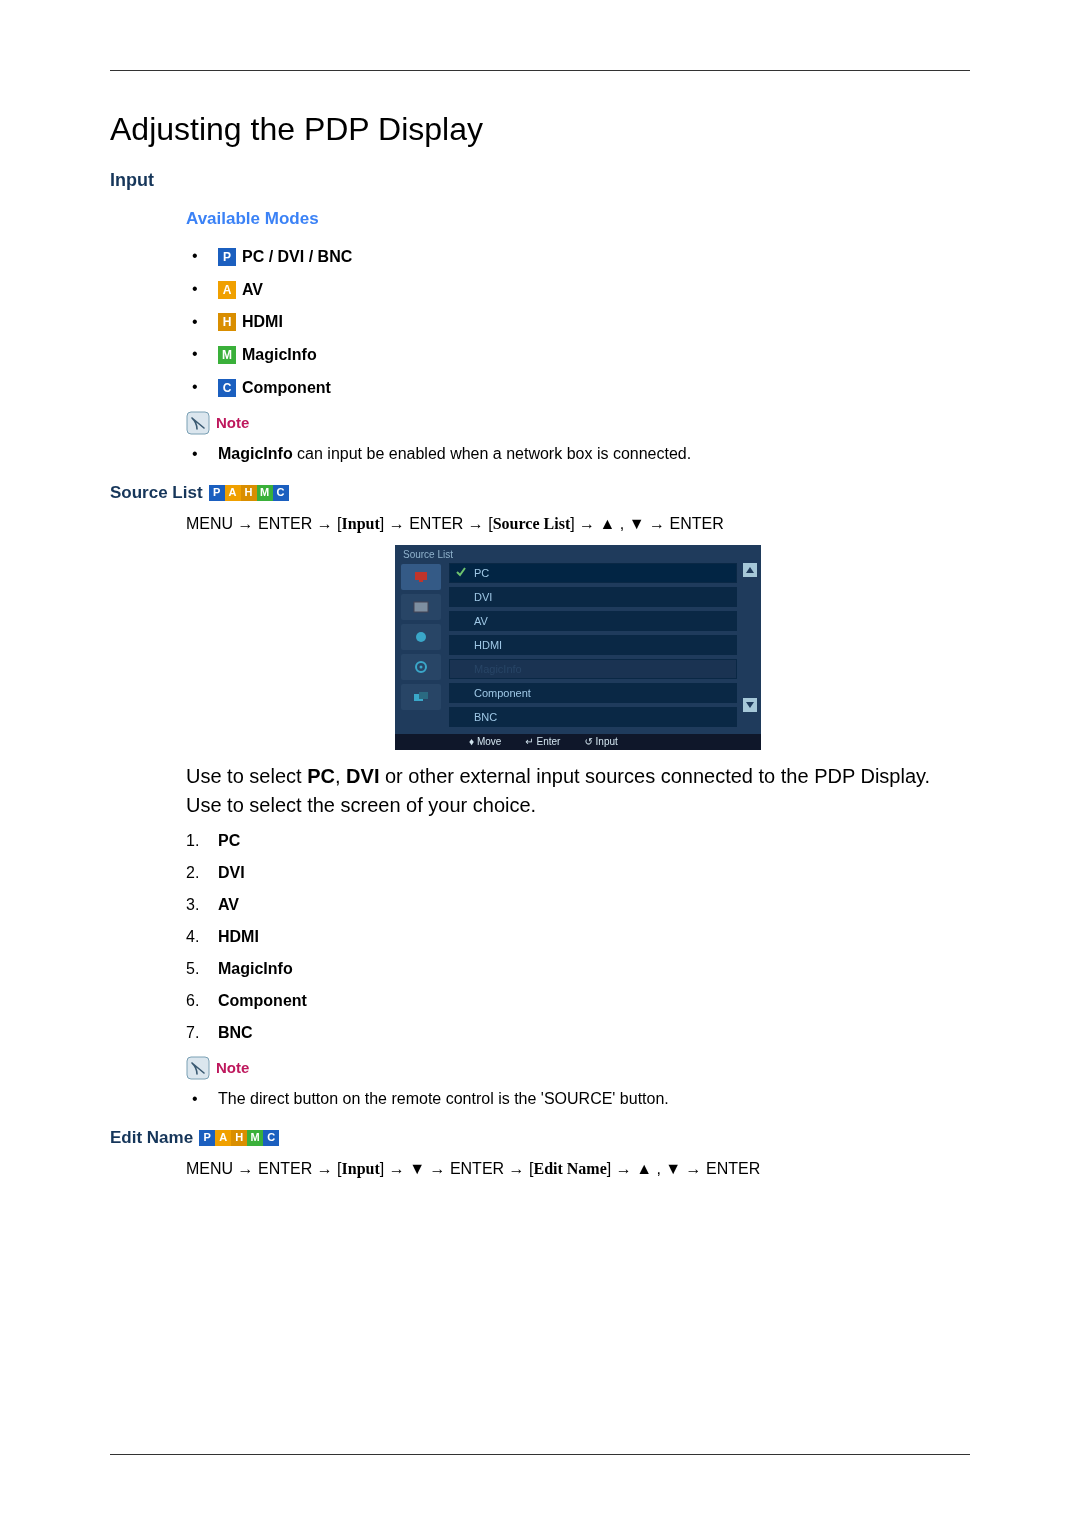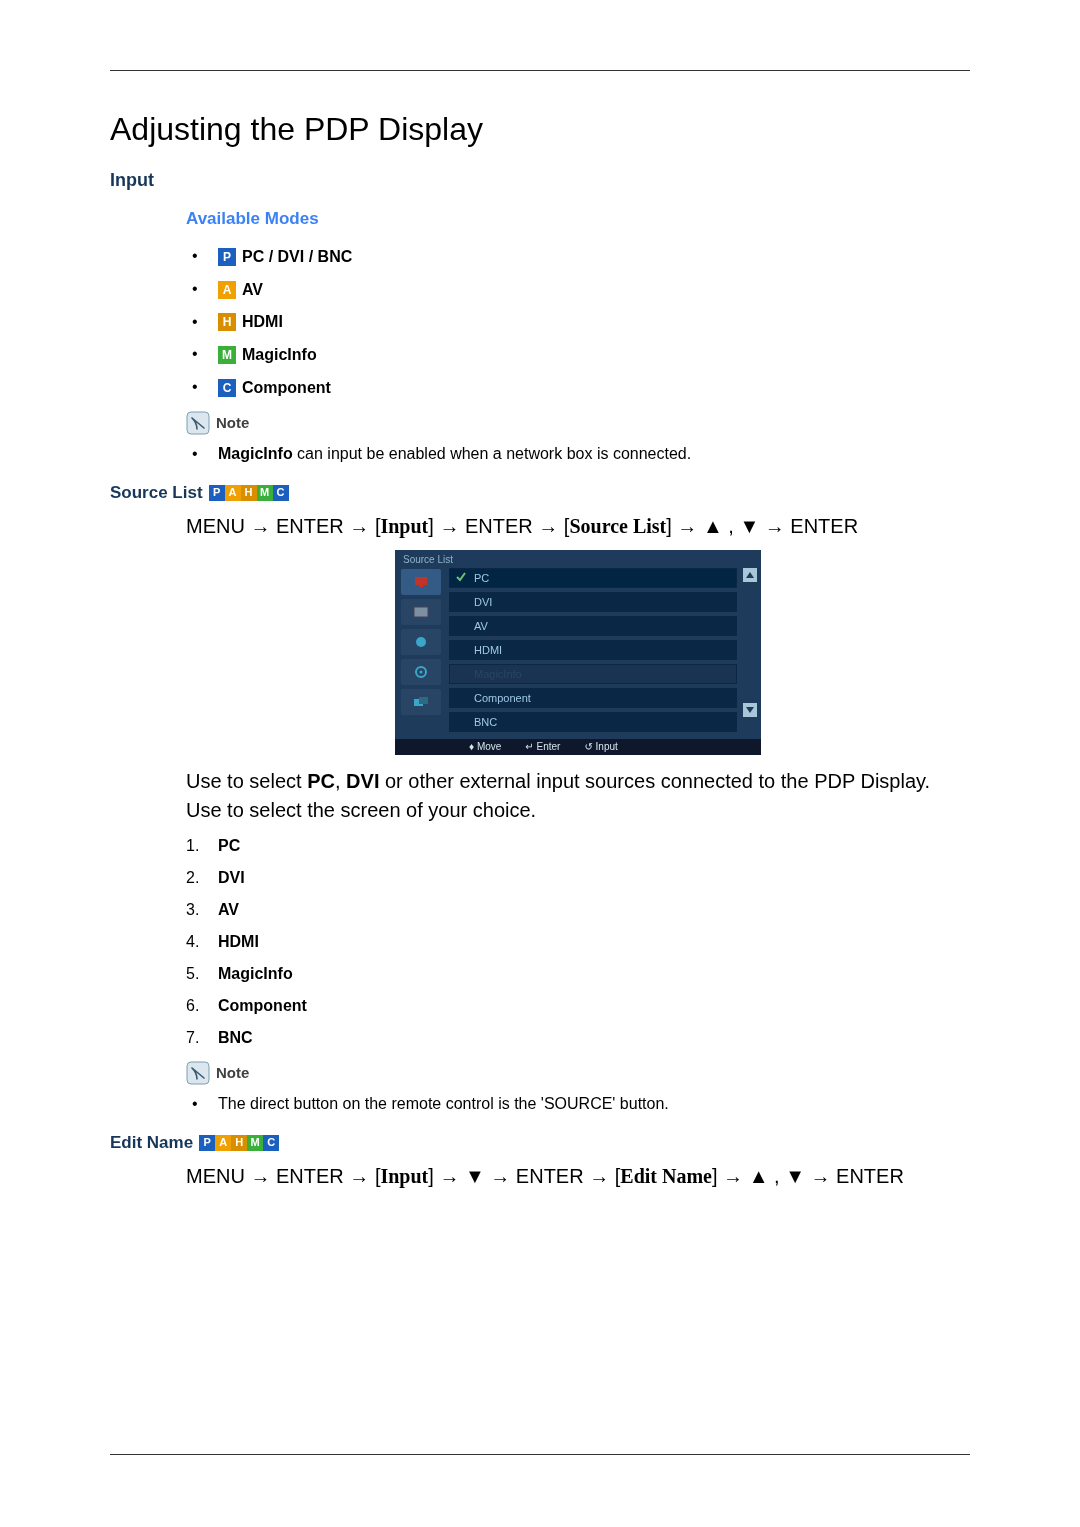--- a/index.html
+++ b/index.html
@@ -126,29 +126,29 @@
   .note-icon {
     width: 24px;
     height: 24px;
     display: inline-flex;
     align-items: center;
     justify-content: center;
   }
   .note-label {
     font-size: 15px;
     font-weight: bold;
-    color: #404040;
+    color: #be185d;
   }
   .body-text {
     font-size: 20px;
     line-height: 1.45;
     margin: 12px 0;
   }
   .nav-line {
-    font-size: 20px;
+    font-size: 16px;
     margin: 12px 0;
     font-family: Arial, Helvetica, sans-serif;
   }
   .nav-line .serif { font-family: Georgia, "Times New Roman", serif; font-weight: bold; }
   .osd-wrap {
     text-align: center;
     margin: 6px 0 8px 0;
   }
   .osd {
     display: inline-block;

